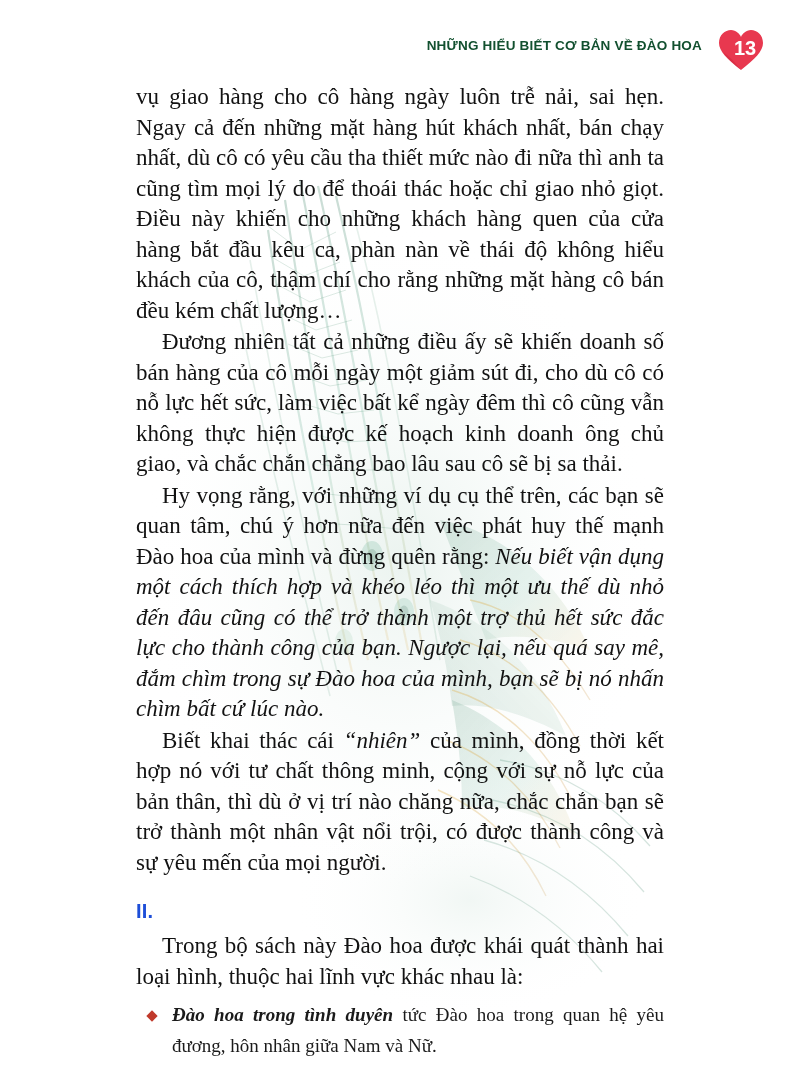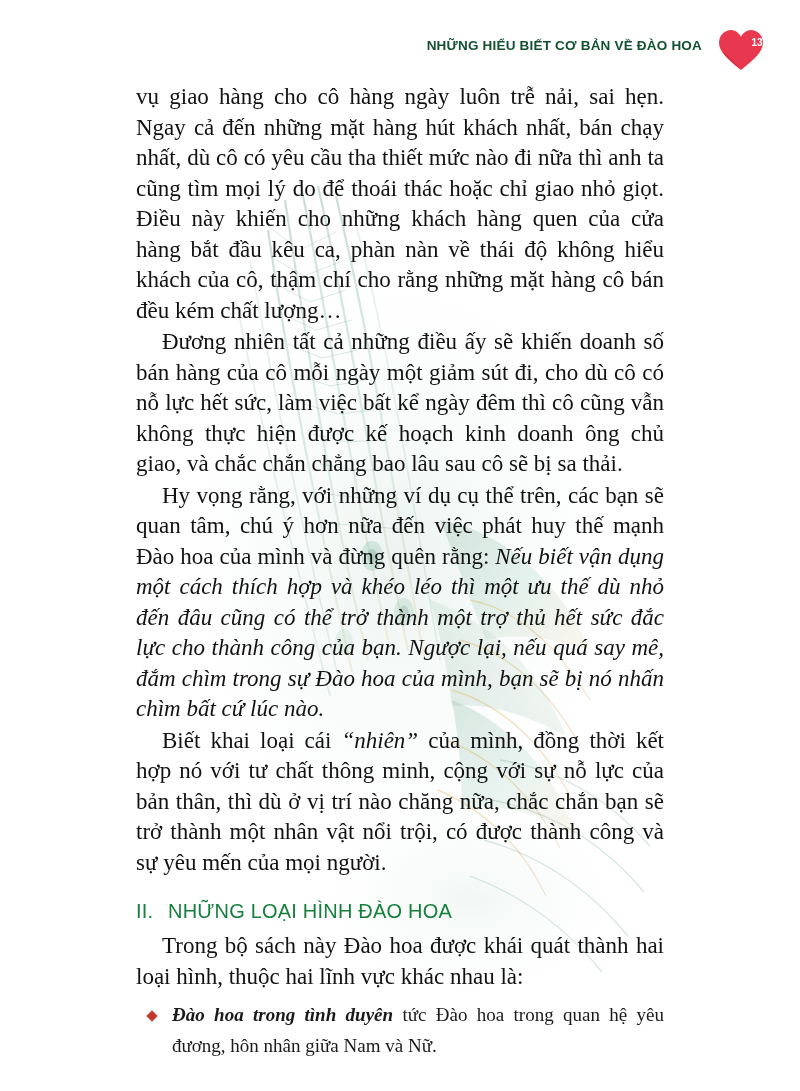--- a/index.html
+++ b/index.html
@@ -56,27 +56,27 @@
     height: 46px;
     z-index: 4;
   }
   .page-number-badge .heart-svg {
     position: absolute;
     left: 0;
     top: 0;
   }
   .page-number-badge .page-num {
     position: absolute;
-    left: 16px;
+    left: 4px;
     top: 9px;
     width: 48px;
     text-align: center;
     font-family: "Liberation Sans", sans-serif;
     font-weight: bold;
-    font-size: 10px;
+    font-size: 20px;
     color: #ffffff;
   }
 
   
   .content {
     position: absolute;
     left: 136px;
     top: 82px;
     width: 528px;
     z-index: 2;
@@ -95,23 +95,23 @@
   em, .ital {
     font-style: italic;
   }
 
   
   .section-heading {
     display: flex;
     align-items: baseline;
     margin: 22px 0 8px 0;
     font-family: "Liberation Sans", sans-serif;
-    font-weight: normal;
+    font-weight: bold;
     font-size: 20px;
-    color: #15803d;
+    color: #1d4ed8;
     letter-spacing: 0.2px;
     text-transform: uppercase;
   }
   .section-heading .sec-num {
     min-width: 32px;
   }
   .section-heading .sec-title {
     white-space: nowrap;
   }
 
@@ -231,25 +231,24 @@
 </div>
 
 <div class="content">
 
   <p>vụ giao hàng cho cô hàng ngày luôn trễ nải, sai hẹn. Ngay cả đến những mặt hàng hút khách nhất, bán chạy nhất, dù cô có yêu cầu tha thiết mức nào đi nữa thì anh ta cũng tìm mọi lý do để thoái thác hoặc chỉ giao nhỏ giọt. Điều này khiến cho những khách hàng quen của cửa hàng bắt đầu kêu ca, phàn nàn về thái độ không hiểu khách của cô, thậm chí cho rằng những mặt hàng cô bán đều kém chất lượng…</p>
 
   <p class="indent">Đương nhiên tất cả những điều ấy sẽ khiến doanh số bán hàng của cô mỗi ngày một giảm sút đi, cho dù cô có nỗ lực hết sức, làm việc bất kể ngày đêm thì cô cũng vẫn không thực hiện được kế hoạch kinh doanh ông chủ giao, và chắc chắn chẳng bao lâu sau cô sẽ bị sa thải.</p>
 
   <p class="indent"><span>Hy vọng rằng, với những ví dụ cụ thể trên, các bạn sẽ quan tâm, chú ý hơn nữa đến việc phát huy thế mạnh Đào hoa của mình và đừng quên rằng: </span><em>Nếu biết vận dụng một cách thích hợp và khéo léo thì một ưu thế dù nhỏ đến đâu cũng có thể trở thành một trợ thủ hết sức đắc lực cho thành công của bạn. Ngược lại, nếu quá say mê, đắm chìm trong sự Đào hoa của mình, bạn sẽ bị nó nhấn chìm bất cứ lúc nào.</em></p>
 
-  <p class="indent"><span>Biết khai loại cái </span><em>“nhiên”</em><span> của mình, đồng thời kết hợp nó với tư chất thông minh, cộng với sự nỗ lực của bản thân, thì dù ở vị trí nào chăng nữa, chắc chắn bạn sẽ trở thành một nhân vật nổi trội, có được thành công và sự yêu mến của mọi người.</span></p>
+  <p class="indent"><span>Biết khai thác cái </span><em>“nhiên”</em><span> của mình, đồng thời kết hợp nó với tư chất thông minh, cộng với sự nỗ lực của bản thân, thì dù ở vị trí nào chăng nữa, chắc chắn bạn sẽ trở thành một nhân vật nổi trội, có được thành công và sự yêu mến của mọi người.</span></p>
 
   <div class="section-heading">
     <span class="sec-num">II.</span>
-    <span class="sec-title">NHỮNG LOẠI HÌNH ĐÀO HOA</span>
   </div>
 
   <p class="indent">Trong bộ sách này Đào hoa được khái quát thành hai loại hình, thuộc hai lĩnh vực khác nhau là:</p>
 
   <ul class="bullets">
     <li>
       <span class="diamond"></span>
       <span class="bold-ital">Đào hoa trong tình duyên</span><span> tức Đào hoa trong quan hệ yêu đương, hôn nhân giữa Nam và Nữ.</span>
     </li>
   </ul>

